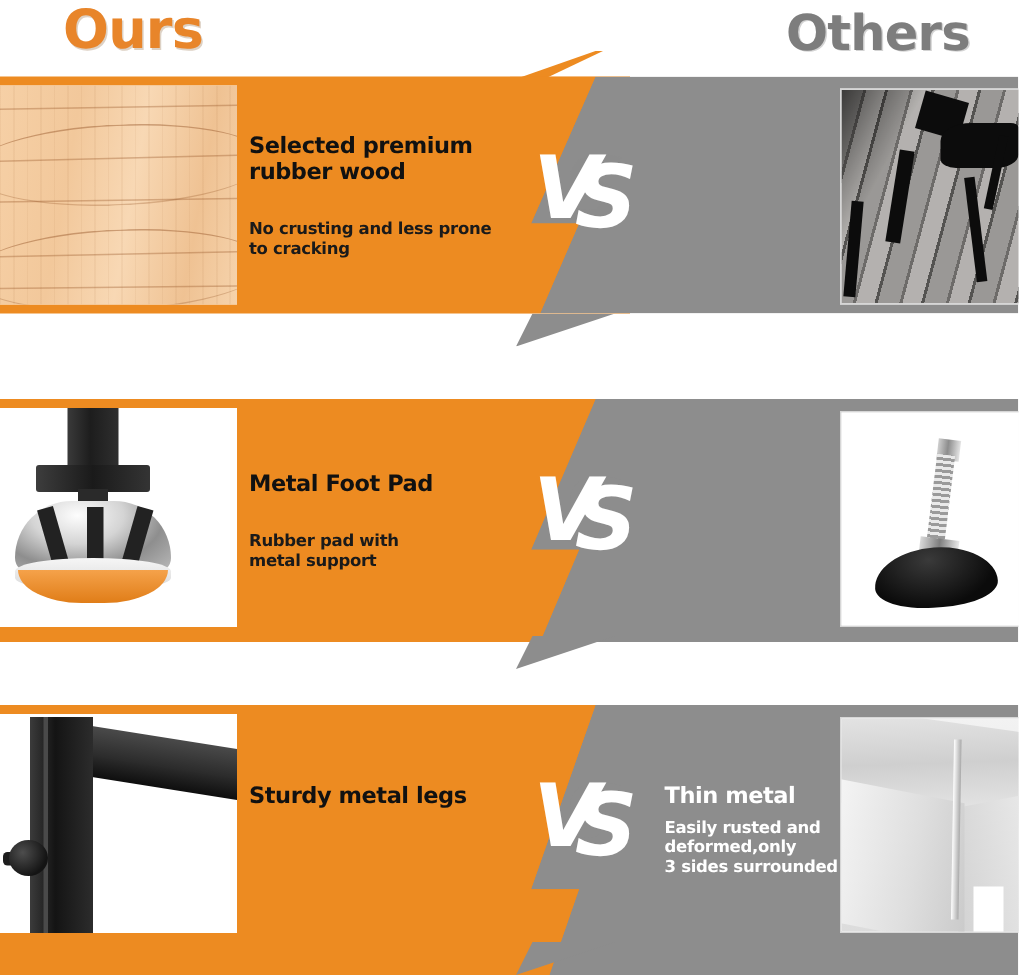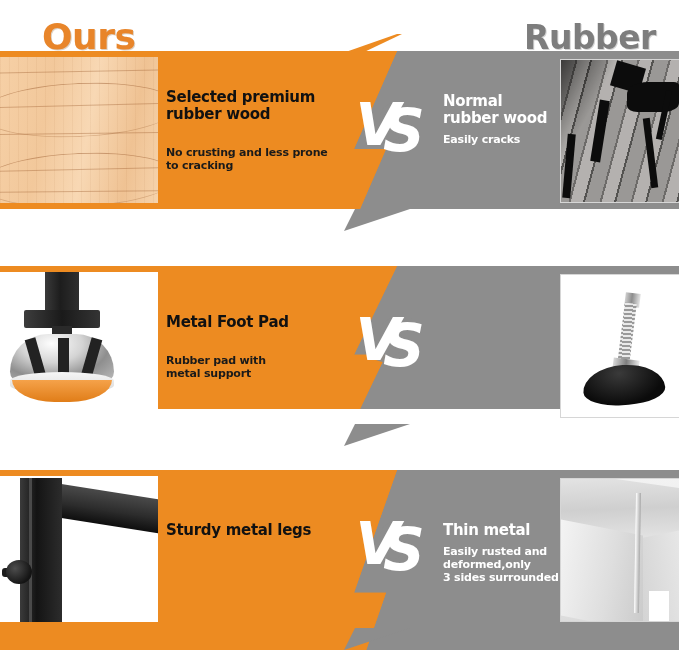--- a/index.html
+++ b/index.html
@@ -11,21 +11,21 @@
     height: 650px;
     background: #ffffff;
     font-family: "Liberation Sans", sans-serif;
     overflow: hidden;
     position: relative;
   }
 
   
   .header {
     position: absolute;
-    left: 0; top: 16px;
+    left: 0; top: 0;
     width: 598px;
     height: 52px;
   }
   .header-ours {
     position: absolute;
     left: 42px;
     top: 0px;
     font-size: 36px;
     font-weight: bold;
     color: #e8852a;
@@ -45,21 +45,21 @@
     text-shadow: 1px 1px 0 rgba(80,80,80,0.25);
   }
 
   
   .row {
     position: absolute;
     left: 0;
     width: 679px;
   }
   .row-1 { top: 51px;  height: 158px; }
-  .row-2 { top: 266px; height: 143px; }
+  .row-2 { top: 266px; height: 162px; }
   .row-3 { top: 470px; height: 198px; }
 
   
   .panel-ours {
     position: absolute;
     left: 0; top: 0;
     width: 420px;
     height: 100%;
     background: #ed8b21;
   }
@@ -418,21 +418,21 @@
     height: 70px;
     pointer-events: none;
   }
   .vs svg { display: block; }
 </style>
 </head>
 <body>
 
 <div class="header">
   <div class="header-ours">Ours</div>
-  <div class="header-others">Rubber</div>
+  <div class="header-others">Others</div>
 </div>
 <div class="header-spike">
     <i></i>
   </div>
 
 <div class="row row-1">
   <div class="panel-ours"></div>
   <div class="panel-others"></div>
   <div class="panel-ours-point"></div>
 
@@ -445,25 +445,20 @@
       <div class="grain" style="top:134px; transform:rotate(-0.6deg);"></div>
     </div>
   </div>
 
   <div class="ours-text" style="top:38px;">
     <div class="ours-title">Selected premium rubber wood</div>
     <div class="ours-sub">No crusting and less prone
 to cracking</div>
   </div>
 
-  <div class="others-text" style="top:42px;">
-    <div class="others-title">Normal
-rubber wood</div>
-    <div class="others-sub">Easily cracks</div>
-  </div>
 
   <div class="others-img">
     <div class="cracked">
       <div class="crack" style="left:52px;  top:4px;  width:30px; height:26px; transform:rotate(16deg);"></div>
       <div class="crack" style="left:66px;  top:22px; width:52px; height:30px; border-radius:40% 10% 30% 20%;"></div>
       <div class="crack" style="left:34px;  top:40px; width:10px; height:62px; transform:rotate(9deg);"></div>
       <div class="crack" style="left:86px;  top:58px; width:7px;  height:70px; transform:rotate(-7deg);"></div>
       <div class="crack" style="left:4px;   top:74px; width:8px;  height:64px; transform:rotate(5deg);"></div>
       <div class="crack" style="left:100px; top:30px; width:6px;  height:50px; transform:rotate(12deg);"></div>
     </div>

